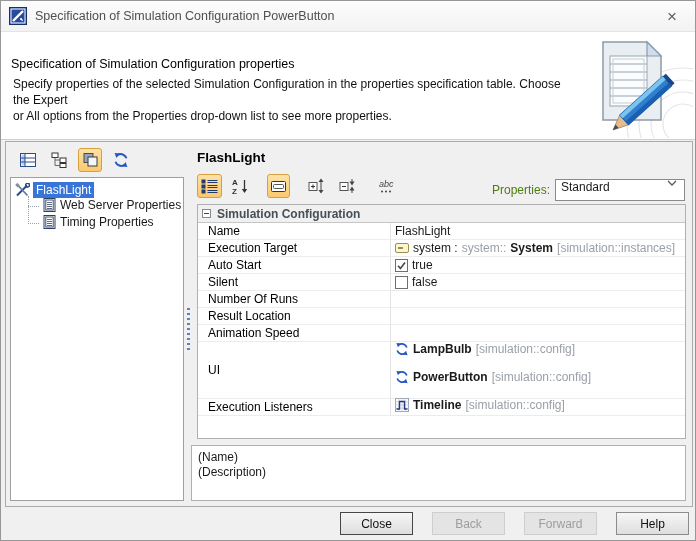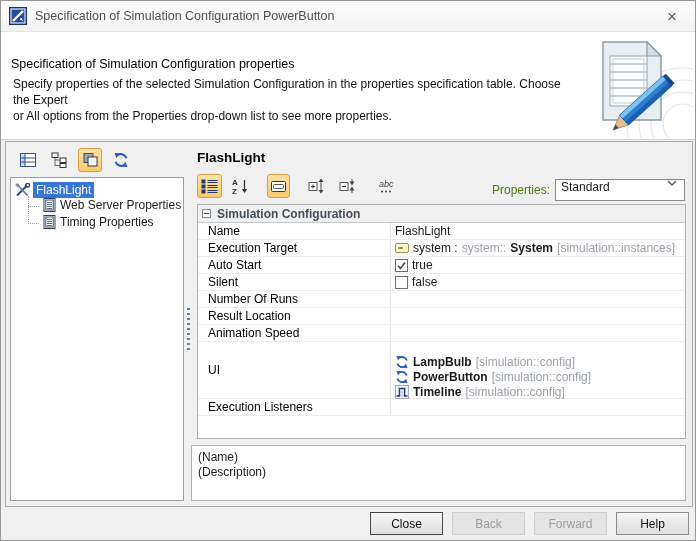--- a/index.html
+++ b/index.html
@@ -55,33 +55,33 @@
   .prop-table{position:absolute;left:191px;top:62px;width:489px;height:235px;background:#fff;
               border:1px solid #b0b0b0;overflow:hidden;}
   .group-header{height:18px;background:#f0f0f0;border-bottom:1px solid #c6c6c6;display:flex;
                 align-items:center;padding-left:4px;font-weight:bold;color:#454f58;}
   .group-header .glabel{margin-left:6px;}
   .prow{display:flex;border-bottom:1px solid #ececec;height:17px;}
   .prow.tall{height:57px;}
   .pcell-label{width:193px;padding-left:10px;border-right:1px solid #e3e3e3;
                display:flex;align-items:center;color:#000;}
   .pcell-value{flex:1;display:flex;align-items:center;padding-left:4px;gap:4px;}
-  .pcell-value.stack{flex-direction:column;align-items:flex-start;justify-content:center;gap:1px;margin-top:13px;}
+  .pcell-value.stack{flex-direction:column;align-items:flex-start;justify-content:center;gap:14px;margin-top:13px;}
   .vline-item{display:flex;align-items:center;gap:4px;height:17px;}
   .gray{color:#9aa0a8;}
   .ename{font-weight:bold;}
   .vicon{display:inline-flex;align-items:center;}
   .cb{display:inline-flex;}
   
   .name-panel{position:absolute;left:185px;top:303px;width:495px;height:56px;background:#fff;
               border:1px solid #b0b0b0;padding:4px 6px;line-height:15px;}
   .name-panel .nm{font-weight:normal;}
   
   .button-row{position:absolute;left:0;right:0;top:511px;display:flex;justify-content:flex-end;
-              gap:9px;padding-right:6px;}
+              gap:19px;padding-right:6px;}
   .win-btn{width:73px;height:23px;font-family:"Liberation Sans",sans-serif;font-size:12px;
            background:linear-gradient(#f6f6f6,#dedede);border:1px solid #8b8b8b;color:#111;}
   .win-btn.default-btn{border:1px solid #464646;}
   .win-btn:disabled{background:#e4e4e4;border:1px solid #cecece;color:#9d9d9d;}
   svg text{font-family:"Liberation Sans",sans-serif;}
 </style>
 </head>
 <body>
 
 <div class="window">

